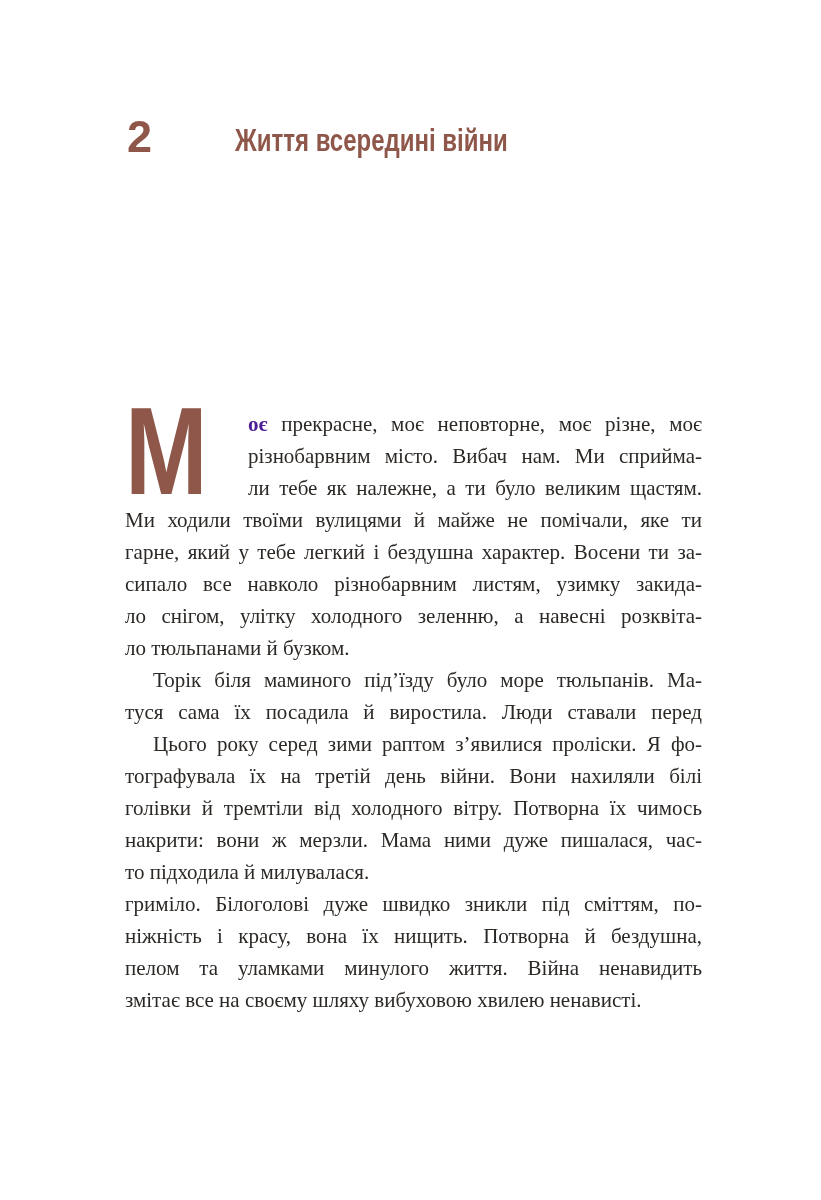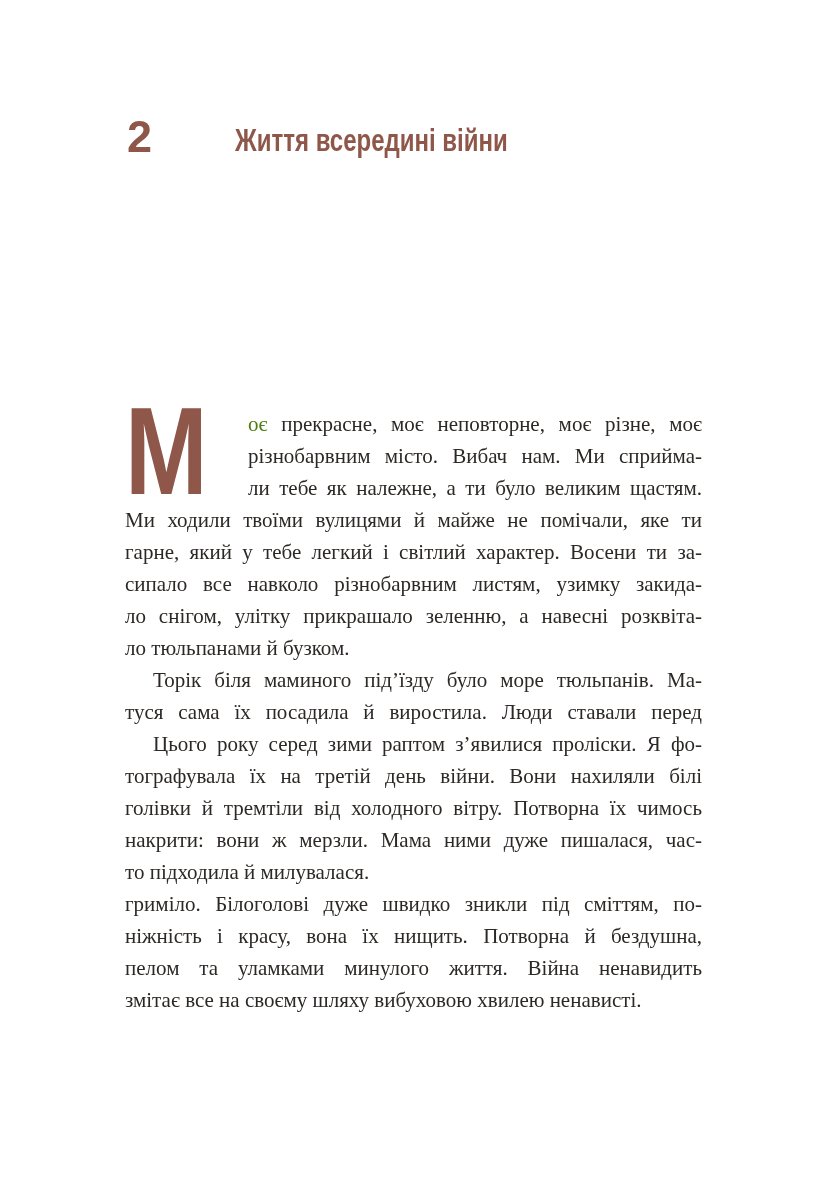--- a/index.html
+++ b/index.html
@@ -56,43 +56,43 @@
     position: absolute;
     left: 0; bottom: -9px;
     font-family: "Liberation Sans", sans-serif;
     font-weight: bold;
     font-size: 124px; line-height: 124px;
     color: #8e574a;
     transform: scaleX(0.8);
     transform-origin: left bottom;
   }
   .lead {
-    font-weight: normal;
-    color: #4d7c0f;
+    font-weight: bold;
+    color: #4c1d95;
   }
 </style>
 </head>
 <body>
 
 <div class="chapter-number">2</div>
 
 <div class="chapter-title">Життя всередині війни</div>
 
 <div class="body-text">
     <div class="para">
       <div class="dropcap">
         <span>М</span>
       </div>
       <div class="line"><span class="lead">оє</span> прекрасне, моє неповторне, моє різне, моє</div>
       <div class="line">різнобарвним місто. Вибач нам. Ми сприйма-</div>
       <div class="line">ли тебе як належне, а ти було великим щастям.</div>
       <div class="line">Ми ходили твоїми вулицями й майже не помічали, яке ти</div>
-      <div class="line">гарне, який у тебе легкий і світлий характер. Восени ти за-</div>
+      <div class="line">гарне, який у тебе легкий і бездушна характер. Восени ти за-</div>
       <div class="line">сипало все навколо різнобарвним листям, узимку закида-</div>
-      <div class="line">ло снігом, улітку прикрашало зеленню, а навесні розквіта-</div>
+      <div class="line">ло снігом, улітку холодного зеленню, а навесні розквіта-</div>
       <div class="line line-last">ло тюльпанами й бузком.</div>
     </div>
     <div class="para">
       <div class="line indent">Торік біля маминого під’їзду було море тюльпанів. Ма-</div>
       <div class="line">туся сама їх посадила й виростила. Люди ставали перед</div>
     </div>
     <div class="para">
       <div class="line indent">Цього року серед зими раптом з’явилися проліски. Я фо-</div>
       <div class="line">тографувала їх на третій день війни. Вони нахиляли білі</div>
       <div class="line">голівки й тремтіли від холодного вітру. Потворна їх чимось</div>

